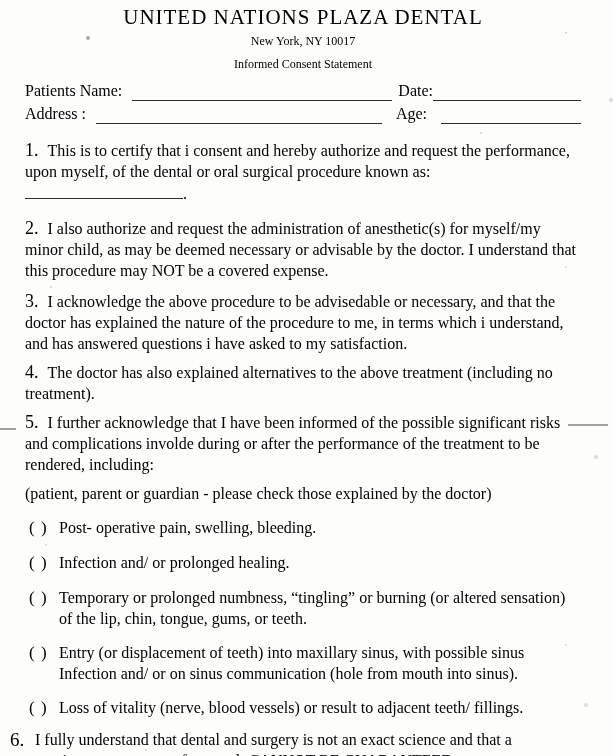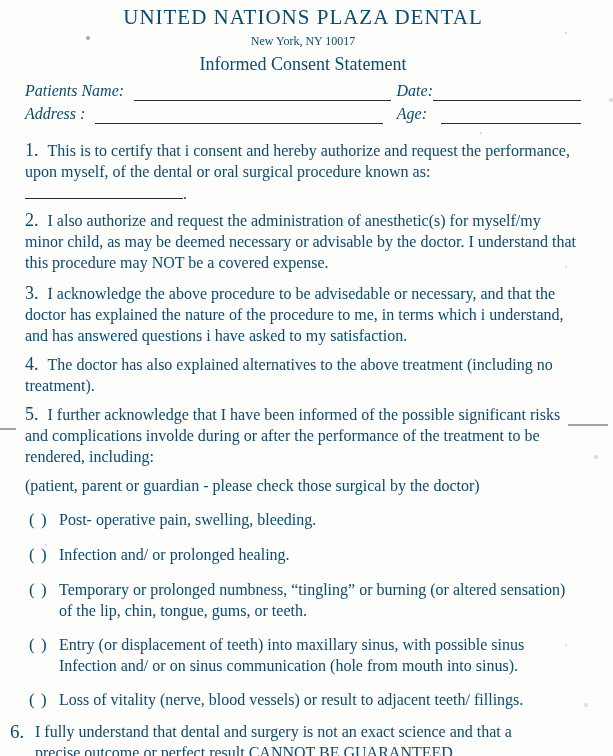--- a/index.html
+++ b/index.html
@@ -5,53 +5,53 @@
   * { box-sizing: border-box; margin: 0; padding: 0; }
   html, body { background: #e8e8e8; }
   body { font-family: "Liberation Serif", "DejaVu Serif", serif; }
 
   .page {
     position: relative;
     width: 613px;
     height: 756px;
     margin: 0 auto;
     background: #fdfdfc;
-    color: #0c4a6e;
+    color: #000000;
     font-size: 16px;
     line-height: 21px;
     padding: 4px 32px 0 25px;
     overflow: hidden;
   }
 
   
   .header { text-align: center; }
   .clinic-name  { font-size: 21px; line-height: 26px; letter-spacing: 1px; }
   .clinic-street{ font-size: 19px; line-height: 23px; }
   .clinic-city  { font-size: 12px; line-height: 23px; }
-  .form-title   { font-size: 18px; line-height: 22px; }
+  .form-title   { font-size: 12px; line-height: 22px; }
 
   
   .fields { margin-top: 3px; }
   .field-row { display: flex; align-items: flex-end; height: 23px; }
-  .field-row .lbl { white-space: nowrap; font-style: italic; }
+  .field-row .lbl { white-space: nowrap; }
   .line {
     display: inline-block;
     border-bottom: 1.4px solid #2b2b2b;
     height: 17px;
     min-width: 30px;
   }
   .grow { flex: 1 1 auto; }
   .name-line    { margin-left: 10px; margin-right: 6px; }
   .date-line    { width: 148px; }
   .address-line { margin-left: 10px; margin-right: 14px; }
   .age-line     { width: 140px; margin-left: 14px; }
 
   
   .items { margin-top: 16px; }
-  .item { margin-bottom: 6px; }
+  .item { margin-bottom: 14px; }
   .item .num { font-size: 18px; margin-right: 9px; }
   .item-2 { margin-bottom: 10px; }
   .item-3 { margin-bottom: 8px; }
   .item-4 { margin-bottom: 8px; }
   .item-5 { margin-bottom: 8px; }
   .procedure-line { width: 158px; }
   .item5-note { margin-top: 5px; }
 
   
   .checklist { margin-top: 13px; }
@@ -131,21 +131,21 @@
 
     <p class="item item-1"><span class="num">1.</span><span>This is to certify that i consent and hereby authorize and request the performance, upon myself, of the dental or oral surgical procedure known as:</span><span class="line procedure-line"></span><span>.</span></p>
 
     <p class="item item-2"><span class="num">2.</span><span>I also authorize and request the administration of anesthetic(s) for myself/my minor child, as may be deemed necessary or advisable by the doctor.  I understand that this procedure may NOT be a covered expense.</span></p>
 
     <p class="item item-3"><span class="num">3.</span><span>I acknowledge the above procedure to be advisedable or necessary, and that the doctor has explained the nature of the procedure to me, in terms which i understand, and has answered questions i have asked to my satisfaction.</span></p>
 
     <p class="item item-4"><span class="num">4.</span><span>The doctor has also explained alternatives to the above treatment (including no treatment).</span></p>
 
     <p class="item item-5"><span class="num">5.</span><span>I further acknowledge that I have been informed of the possible significant risks and complications involde during or after the performance of the treatment to be rendered, including:</span></p>
-    <p class="item5-note">(patient, parent or guardian - please check those surgical by the doctor)</p>
+    <p class="item5-note">(patient, parent or guardian - please check those explained by the doctor)</p>
 
     <div class="checklist">
       <div class="check-row">
         <span class="check-glyph">( )</span>
         <span class="check-text">Post- operative pain, swelling, bleeding.</span>
       </div>
       <div class="check-row">
         <span class="check-glyph">( )</span>
         <span class="check-text">Infection and/ or prolonged healing.</span>
       </div>

